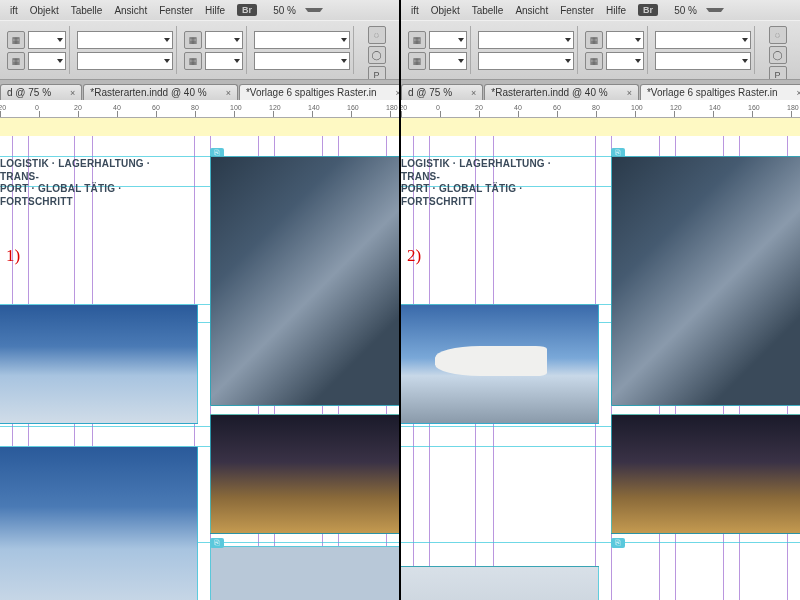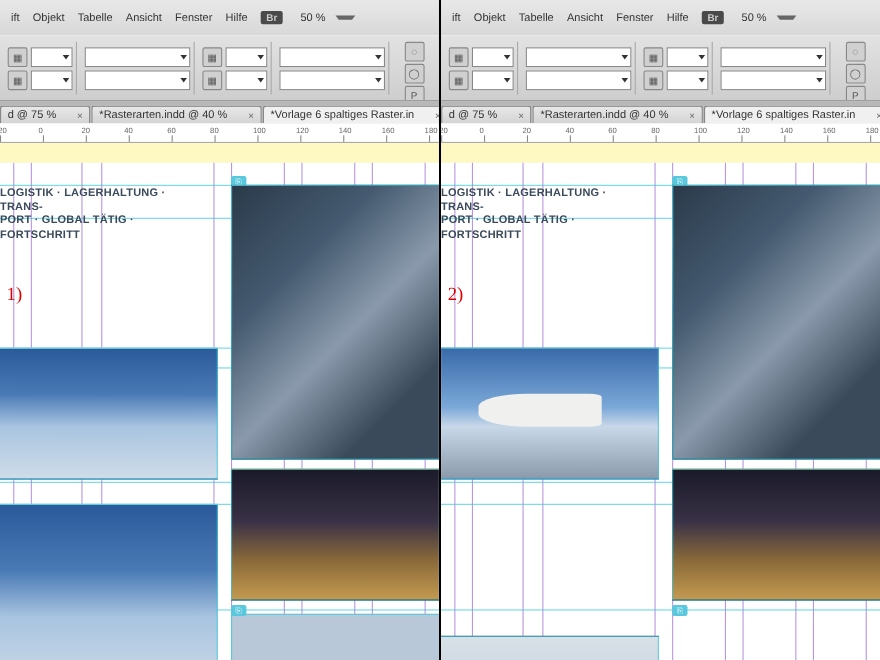--- a/index.html
+++ b/index.html
@@ -1,20 +1,20 @@
 <!DOCTYPE html>
 <html><head>
 <meta charset="utf-8">
 <style>
 *{box-sizing:border-box;margin:0;padding:0;font-family:"Segoe UI",Arial,sans-serif}
 body{background:#cacaca;width:800px;height:600px;overflow:hidden;position:relative}
 .split{display:flex;width:800px;height:600px}
 .pane{width:399px;height:600px;background:#cacaca;position:relative;overflow:hidden}
 .divider{width:2px;background:#000;height:600px}
-.menubar{height:20px;background:linear-gradient(#e8e8e8,#d8d8d8);display:flex;align-items:center;padding:16px 4px;font-size:10px;color:#333;overflow:hidden;white-space:nowrap}
+.menubar{height:20px;background:linear-gradient(#e8e8e8,#d8d8d8);display:flex;align-items:center;padding:4px 4px;font-size:10px;color:#333;overflow:hidden;white-space:nowrap}
 .menubar span{padding:0 6px;cursor:default}
 .menubar .br{background:#4a4a4a;color:#ccc;padding:1px 5px;margin:0 6px;font-weight:bold;font-size:9px;border-radius:2px}
 .menubar .zoom{margin-left:4px;font-size:10px}
 .menubar .dd{display:inline-block;width:0;height:0;border-left:3px solid transparent;border-right:3px solid transparent;border-top:4px solid #666;margin-left:3px;vertical-align:middle}
 .controlbar{height:60px;background:linear-gradient(#e2e2e2,#cecece);border-top:1px solid #f0f0f0;border-bottom:1px solid #999;display:flex;align-items:center;padding:4px;gap:4px;overflow:hidden}
 .cbgroup{display:flex;flex-direction:column;gap:3px;padding:0 3px;border-right:1px solid #aaa;height:48px;justify-content:center}
 .cbicon{width:18px;height:18px;background:#d0d0d0;border:1px solid #888;border-radius:2px;display:flex;align-items:center;justify-content:center;font-size:9px;color:#555}
 .cbfield{width:38px;height:18px;background:#fff;border:1px solid #888;display:flex;align-items:center;font-size:9px}
 .cbfield .dd{display:inline-block;width:0;height:0;border-left:3px solid transparent;border-right:3px solid transparent;border-top:4px solid #333;margin-left:auto;margin-right:2px}
 .cbwide{width:96px;height:18px;background:#fff;border:1px solid #888;display:flex;align-items:center}

